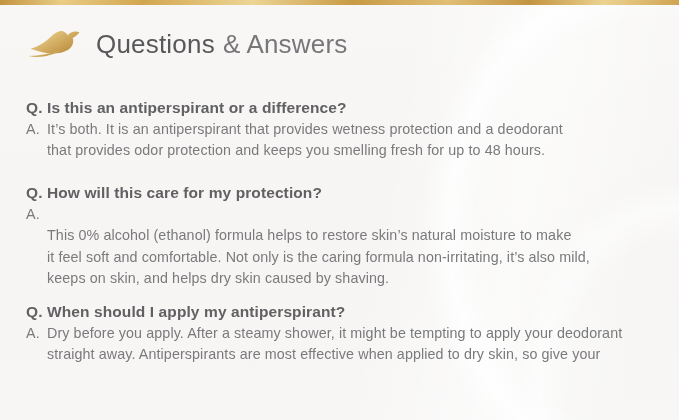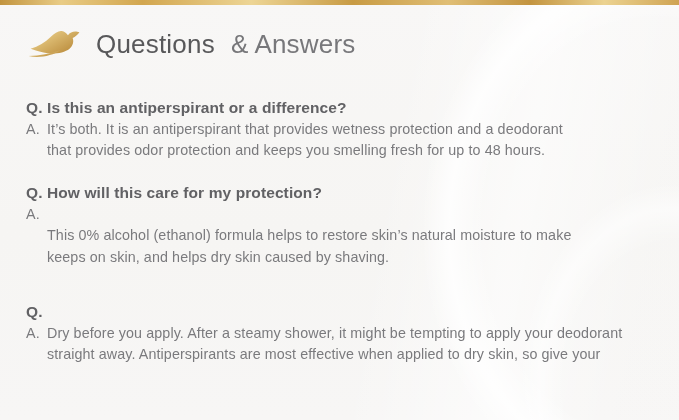--- a/index.html
+++ b/index.html
@@ -39,21 +39,21 @@
     display:flex;align-items:center;
   }
   .logo{width:54px;height:40px;display:block;}
   .title{
     margin-left:14px;
     font-size:26px;line-height:40px;
     letter-spacing:0.2px;
     white-space:nowrap;
   }
   .title .bold{font-weight:normal;color:#58585a;}
-  .title .light{font-weight:normal;color:#77777a;margin-left:16px;}
+  .title .light{font-weight:normal;color:#77777a;margin-left:8px;}
   .qa-block{position:absolute;left:26px;}
   .qa-block.b1{top:97px;}
   .qa-block.b2{top:182px;}
   .qa-block.b3{top:301px;}
   .line{
     display:flex;line-height:21.5px;white-space:nowrap;
   }
   .prefix{
     flex:0 0 21px;width:21px;
   }
@@ -119,27 +119,32 @@
     </div>
     <div class="line a">
       <span class="prefix">A.</span>
     </div>
     <div class="line a">
       <span class="prefix"></span>
       <span class="text">This 0% alcohol (ethanol) formula helps to restore skin’s natural moisture to make</span>
     </div>
     <div class="line a">
       <span class="prefix"></span>
+      <span class="text">it feel soft and comfortable. Not only is the caring formula non-irritating, it’s also mild,</span>
+    </div>
+    <div class="line a">
+      <span class="prefix"></span>
       <span class="text">keeps on skin, and helps dry skin caused by shaving.</span>
     </div>
   </div>
 
   <div class="qa-block b3">
     <div class="line q">
       <span class="prefix">Q.</span>
+      <span class="text">When should I apply my antiperspirant?</span>
     </div>
     <div class="line a">
       <span class="prefix">A.</span>
       <span class="text">Dry before you apply. After a steamy shower, it might be tempting to apply your deodorant</span>
     </div>
     <div class="line a">
       <span class="prefix"></span>
       <span class="text">straight away. Antiperspirants are most effective when applied to dry skin, so give your</span>
     </div>
   </div>

